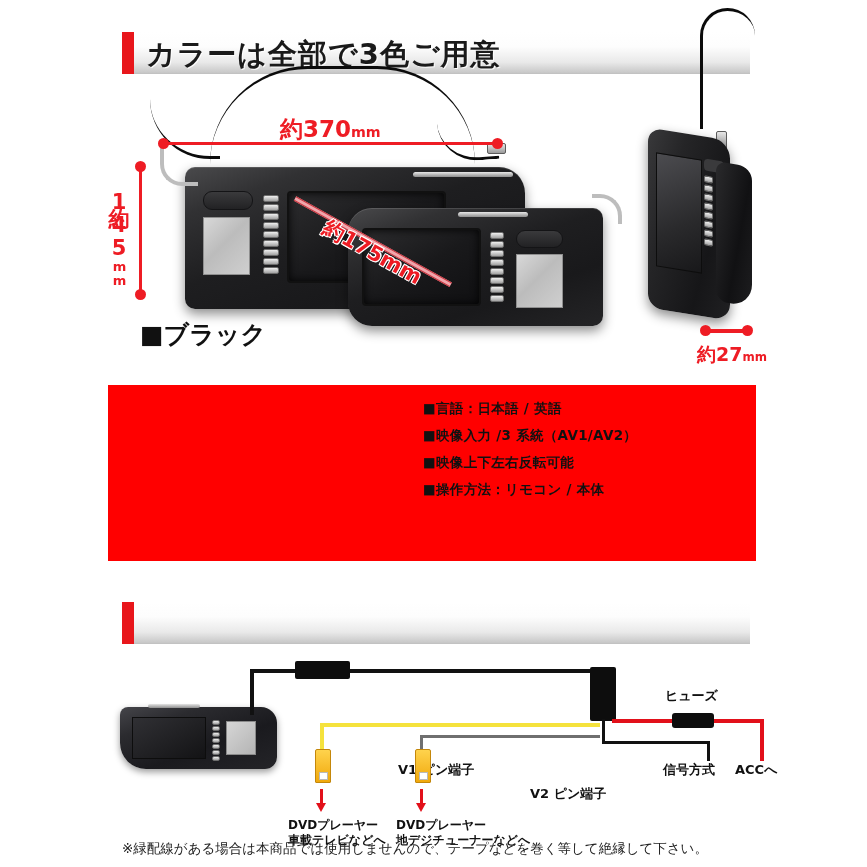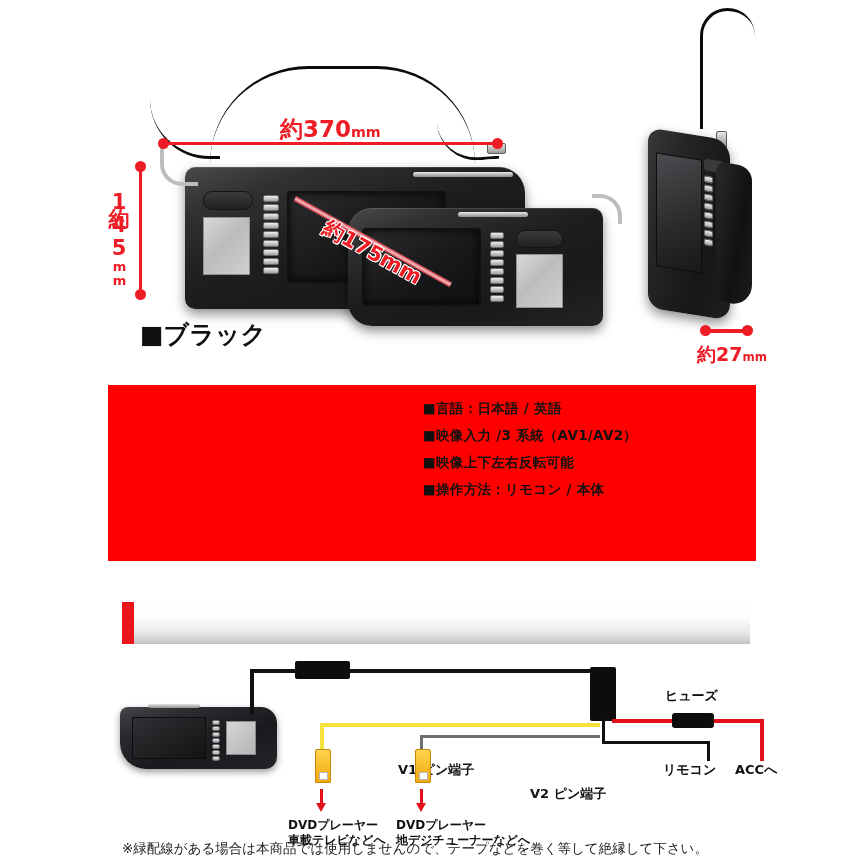--- a/index.html
+++ b/index.html
@@ -137,20 +137,25 @@
     position:absolute;left:122px;top:840px;font-size:13.5px;color:#222;
     font-family:"DejaVu Sans","Liberation Sans",sans-serif;white-space:nowrap;
     font-weight:500;
   }
 </style>
 </head>
 <body>
 
 <div class="page">
 
+  <div class="section-head" style="left:122px;top:32px;width:628px;">
+    <div class="accent"></div>
+    <div class="barbg" style="width:616px;"></div>
+    <div class="htxt">カラーは全部で3色ご用意</div>
+  </div>
 
   <div class="photo-area">
 
     <div class="cable" style="left:150px;top:-5px;width:70px;height:75px;border-top:none;border-left:none;border-right:none;border-bottom:3px solid #0b0b0b;border-radius:0 0 0 60px;"></div>
     <div class="cable" style="left:210px;top:-20px;width:265px;height:95px;border-bottom:none;border-left:none;border-right:none;border-top:3px solid #0b0b0b;border-radius:130px 130px 0 0;"></div>
     <div class="cable" style="left:438px;top:30px;width:60px;height:42px;border-top:none;border-right:none;border-left:none;border-bottom:3px solid #0b0b0b;border-radius:0 0 0 40px;transform:rotate(-4deg);"></div>
     <div class="plug" style="left:487px;top:57px;width:17px;height:9px;"></div>
 
     <div class="visor" style="left:185px;top:81px;width:340px;height:142px;">
       <div class="railtop" style="left:228px;top:5px;width:100px;"></div>
@@ -300,21 +305,21 @@
     <div class="w-line w-red" style="left:760px;top:64px;width:4px;height:42px;"></div>
     <div class="fuse" style="left:672px;top:58px;width:42px;height:15px;"></div>
     <div class="wlabel" style="left:665px;top:32px;">ヒューズ</div>
 
     <div class="pinplug" style="left:315px;top:94px;width:14px;height:32px;"></div>
     <div class="wlabel" style="left:398px;top:106px;">V1 ピン端子</div>
 
     <div class="pinplug" style="left:415px;top:94px;width:14px;height:32px;"></div>
     <div class="wlabel" style="left:530px;top:104px;margin-top:26px;">V2 ピン端子</div>
 
-    <div class="wlabel" style="left:663px;top:106px;">リモコン</div>
+    <div class="wlabel" style="left:663px;top:106px;">信号方式</div>
     <div class="wlabel" style="left:735px;top:106px;">ACCへ</div>
 
     <div class="arrow-stem" style="left:320px;top:134px;height:16px;"></div>
     <div class="arrow-dn" style="left:316px;top:148px;"></div>
     <div class="arrow-stem" style="left:420px;top:134px;height:16px;"></div>
     <div class="arrow-dn" style="left:416px;top:148px;"></div>
 
     <div class="wlabel small" style="left:288px;top:163px;">
       <div>DVDプレーヤー</div>
       <div>車載テレビなどへ</div>

